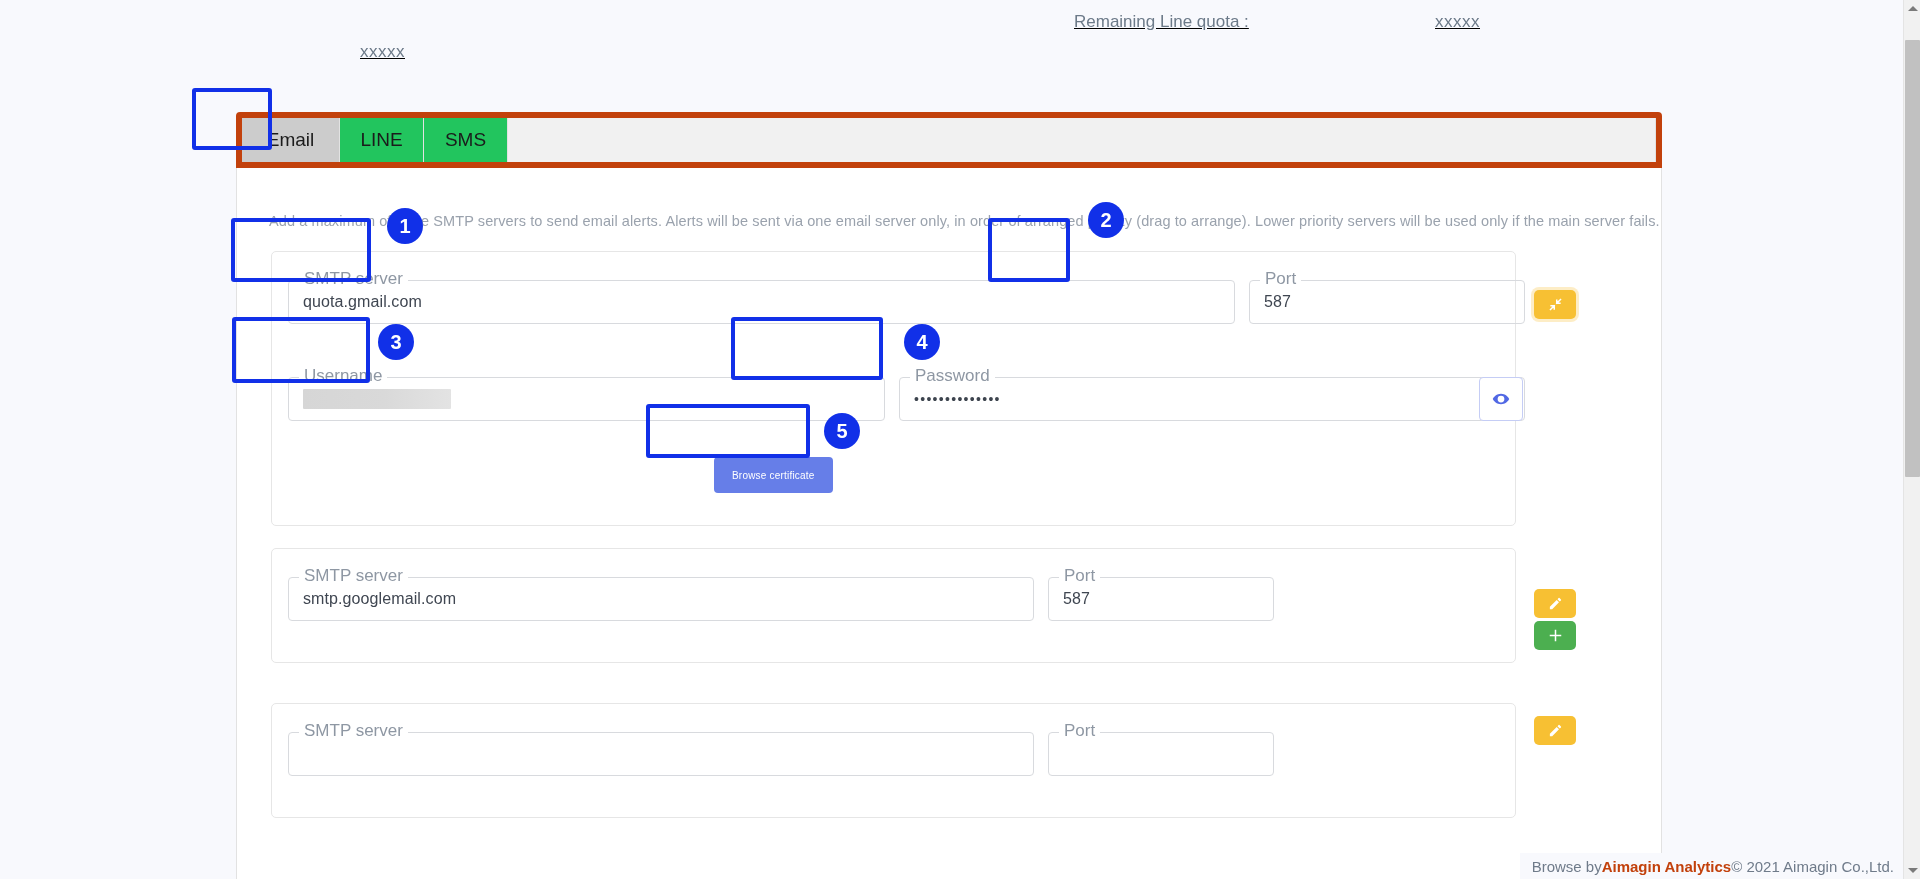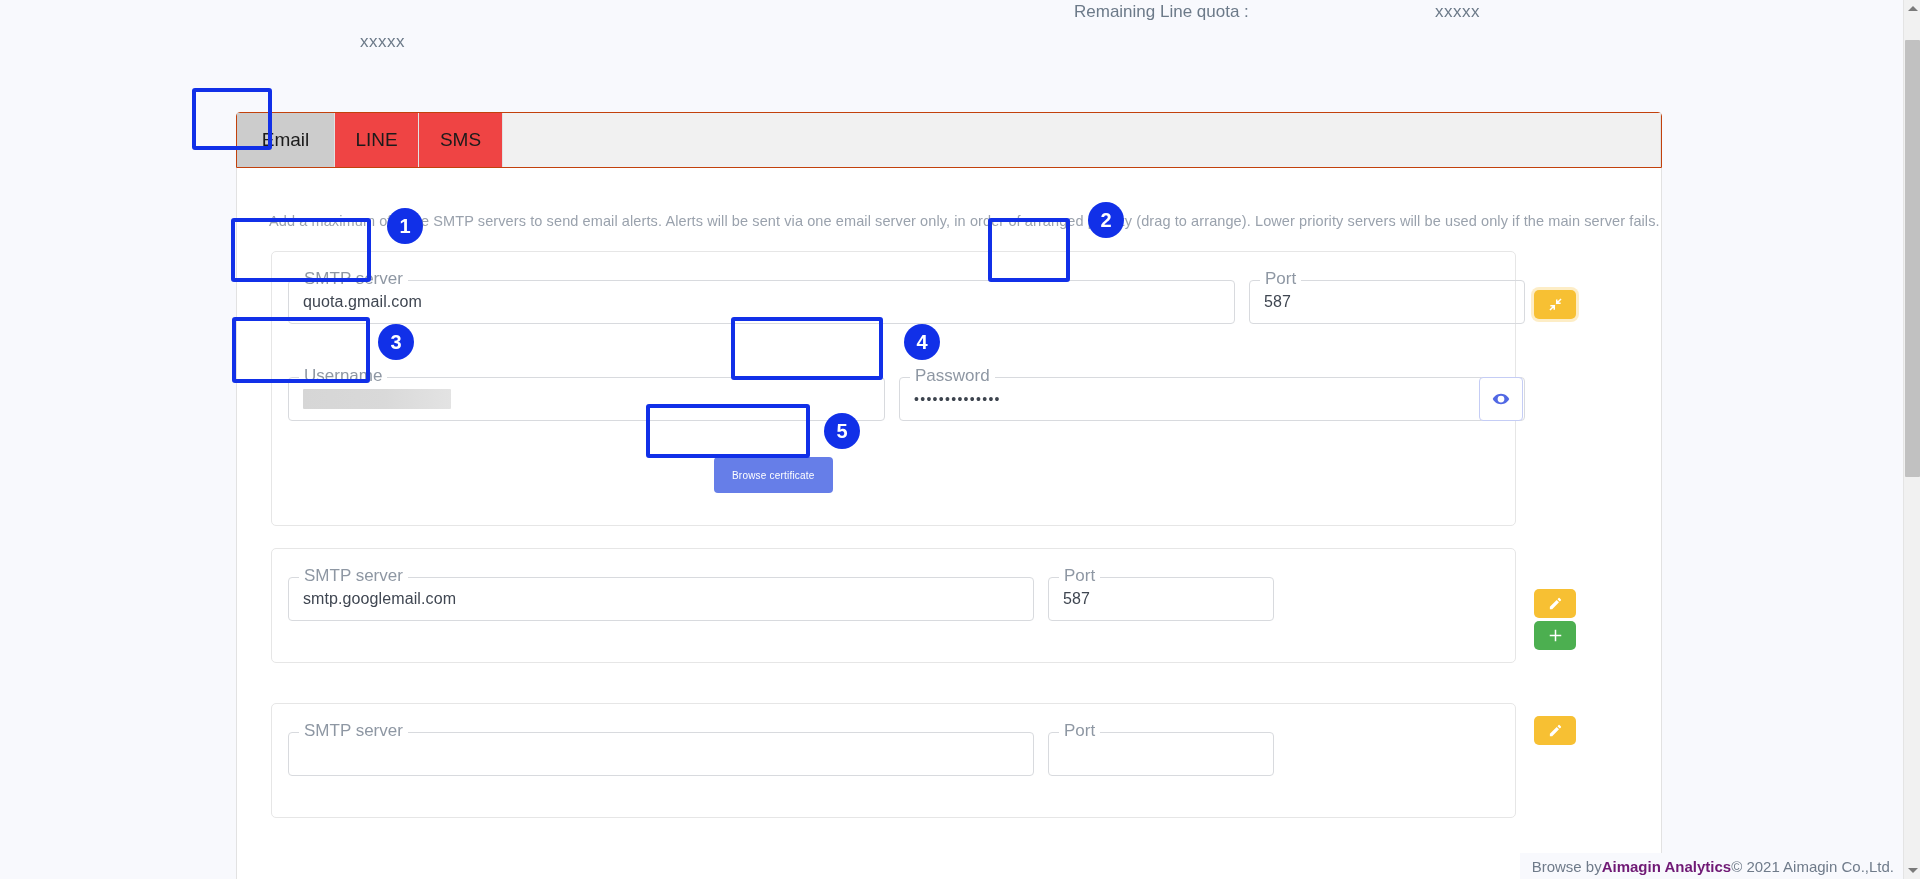--- a/index.html
+++ b/index.html
@@ -22,22 +22,23 @@
 
   
   .quota-block {
     position: absolute;
     left: 0; top: 0;
     width: 1745px;
     padding-top: 2px;
   }
   .quota-row {
     display: flex;
-    align-items: flex-start;
+    align-items: flex-end;
     height: 30px;
+    text-decoration: underline;
   }
   .quota-label {
     width: 1075px;
     text-align: left;
     padding-left: 1074px;
     color: #6c7a89;
     font-size: 17px;
     white-space: nowrap;
   }
   .quota-value {
@@ -47,33 +48,33 @@
     letter-spacing: .5px;
   }
 
   
   .tabs-wrap {
     position: absolute;
     left: 236px; top: 112px;
     width: 1426px;
     height: 56px;
     background: #f1f1f1;
-    border: 1px solid #c2410c;
+    border: 6px solid #c2410c;
     border-radius: 4px 4px 0 0;
     display: flex;
     align-items: stretch;
   }
   .tab {
     display: flex;
     align-items: center;
     justify-content: center;
     font-size: 19px;
     color: #1b1b1b;
     border-right: 1px solid #e2e2e2;
-    background: #ef4444;
+    background: #22c55e;
     cursor: pointer;
     user-select: none;
   }
   .tab.active {
     background: #cccccc;
     font-weight: 400;
   }
   .tab-email { width: 98px; }
   .tab-line  { width: 84px; }
   .tab-sms   { width: 84px; }
@@ -245,21 +246,21 @@
     right: 26px; bottom: 0;
     height: 26px;
     display: flex;
     align-items: center;
     font-size: 15px;
     color: #6f7b8a;
     background: #f8f9fd;
     padding-left: 12px;
     white-space: nowrap;
   }
-  .footer b { color: #701a75; font-weight: 700; }
+  .footer b { color: #c2410c; font-weight: 700; }
 
   
   .scrollbar {
     position: absolute;
     right: 0; top: 0;
     width: 17px; height: 879px;
     background: #f1f1f1;
     border-left: 1px solid #e4e4e4;
     z-index: 40;
   }

